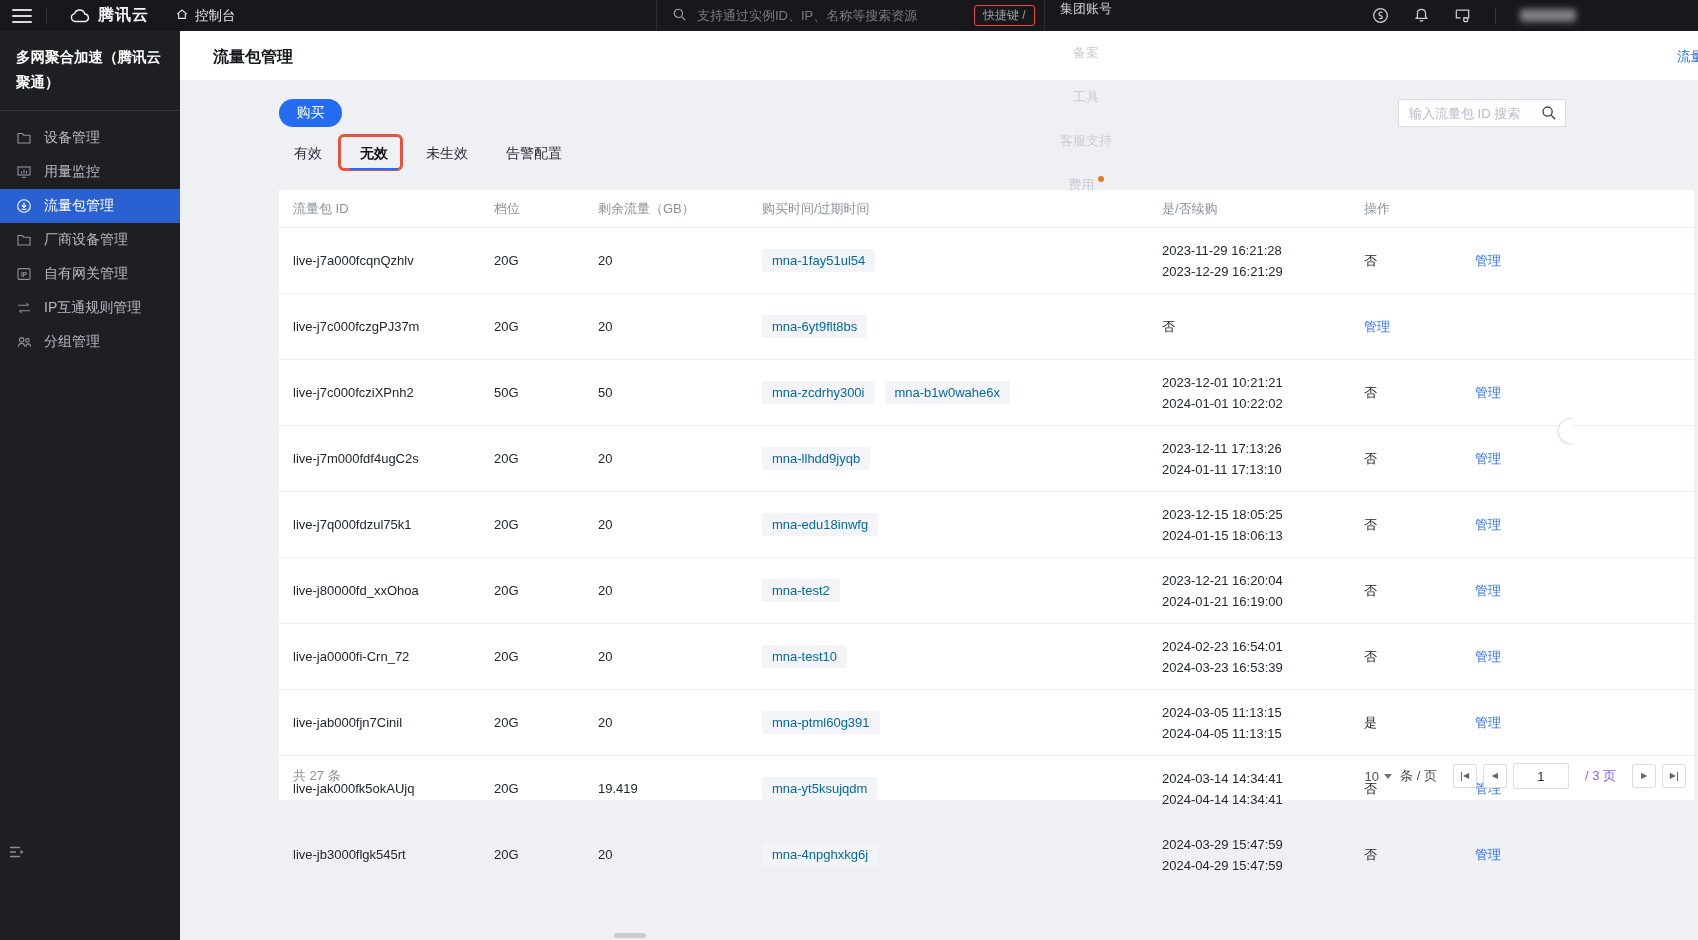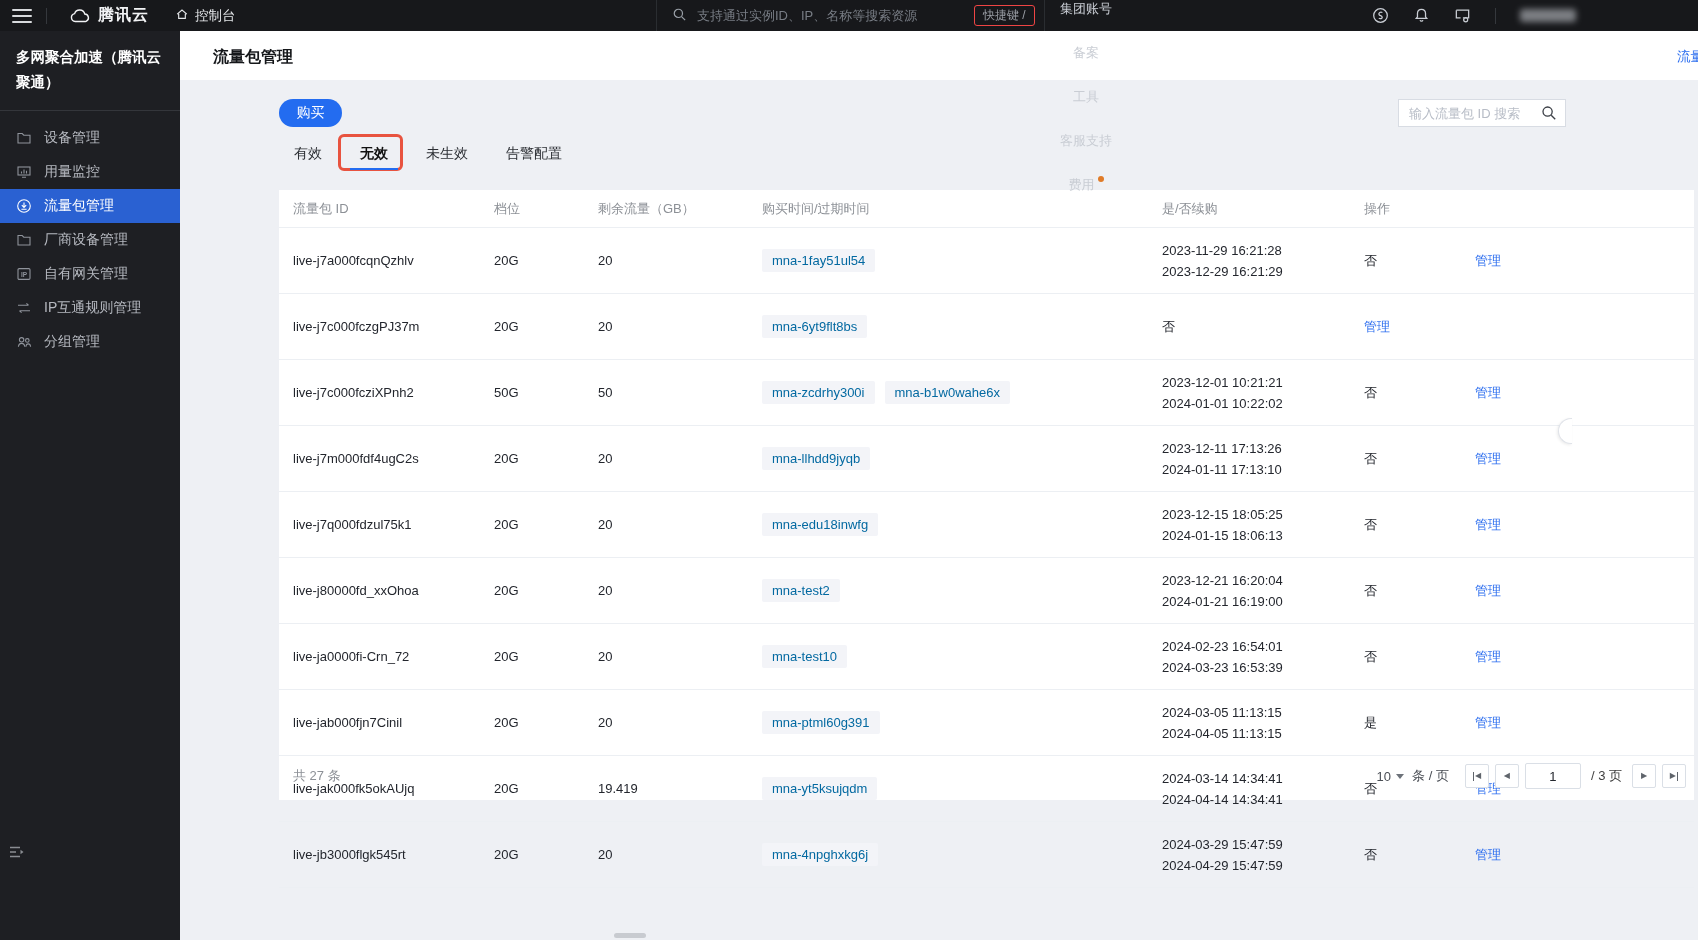--- a/index.html
+++ b/index.html
@@ -74,21 +74,21 @@
   
   .pagination { position:absolute; left:0; right:0; bottom:6px; height:36px; display:flex; align-items:center; padding:0 8px 0 14px; font-size:13px; color:#8c9096; }
   .pg-right { margin-left:auto; display:flex; align-items:center; gap:6px; color:#4a4e55; }
   .page-size { display:flex; align-items:center; gap:5px; cursor:pointer; margin-right:2px; color:#4a4e55; }
   .caret { width:0; height:0; border-left:4px solid transparent; border-right:4px solid transparent; border-top:5px solid #6d727a; }
   .pg-suffix { color:#4a4e55; margin-right:10px; }
   .pg-btn { width:24px; height:24px; border:1px solid #dadfe6; background:#fff; border-radius:2px; display:flex; align-items:center; justify-content:center; cursor:pointer; color:#5f646b; gap:1px; }
   .pg-btn .tri { font-size:8px; line-height:1; }
   .pg-btn .bar { width:1.5px; height:9px; background:currentColor; }
   .page-input { width:56px; height:26px; border:1px solid #dadfe6; border-radius:2px; text-align:center; font-size:13px; color:#23262d; outline:none; font-family:inherit; }
-  .pg-total { color:#404040; margin:0 4px; }
+  .pg-total { color:#8b5cf6; margin:0 10px; }
 
   
   .side-handle { position:absolute; left:1558px; top:418px; width:14px; height:26px; background:#fff; border:1px solid #e0e3e9; border-right:none; border-radius:13px 0 0 13px; box-shadow:-1px 1px 3px rgba(0,0,0,.08); cursor:pointer; z-index:15; }
   .hscroll-thumb { position:absolute; left:614px; top:933px; width:32px; height:5px; background:#c8cbd0; border-radius:3px; cursor:pointer; z-index:15; }
 </style>
 </head>
 <body>
 
 <div class="navbar">
   <div class="hamburger">

